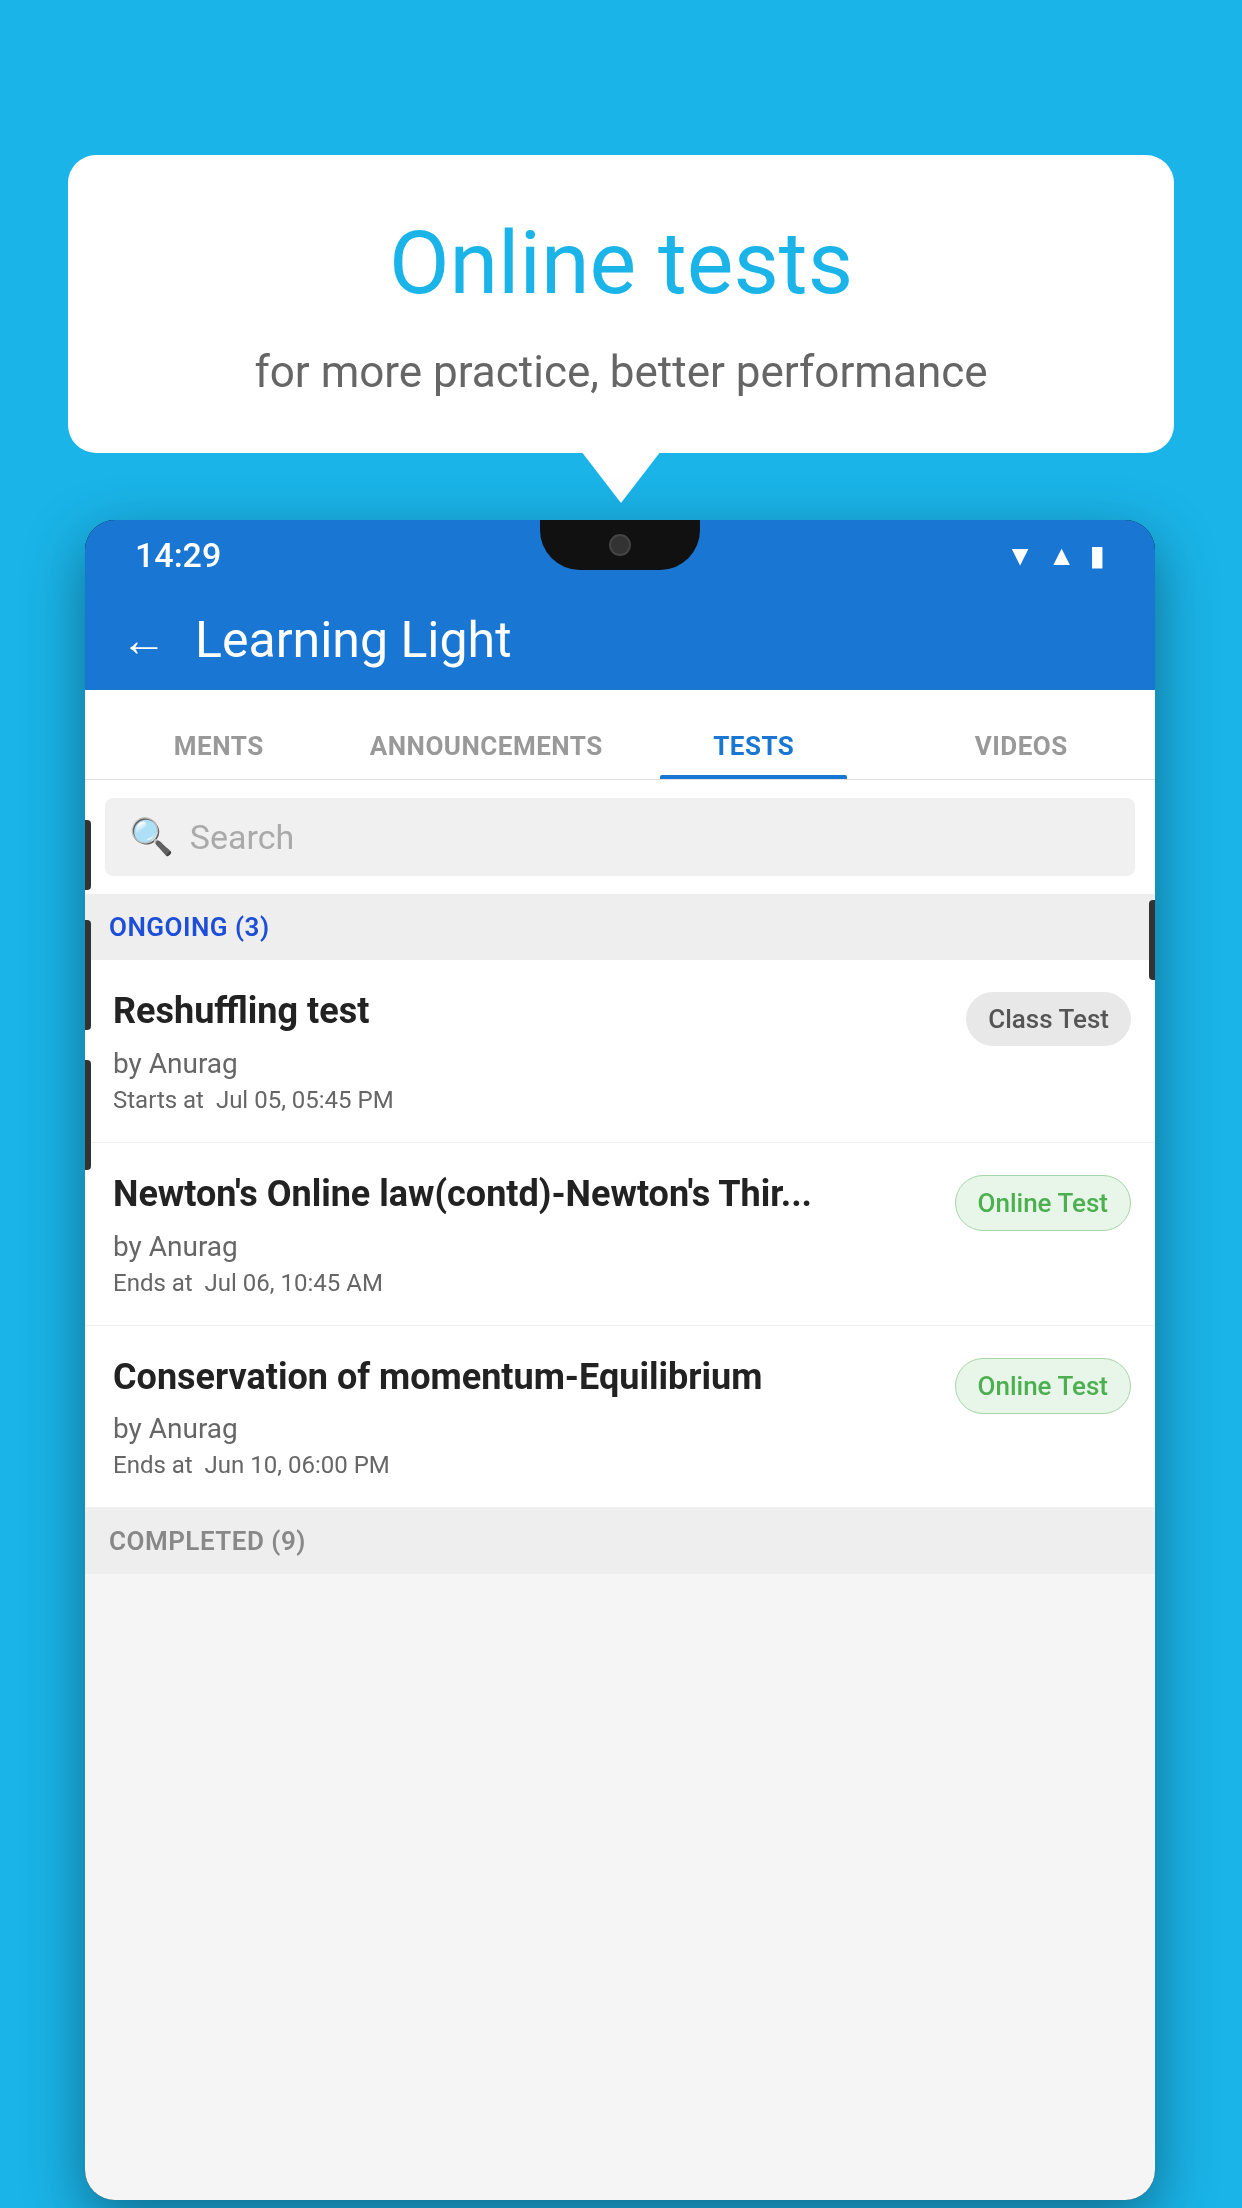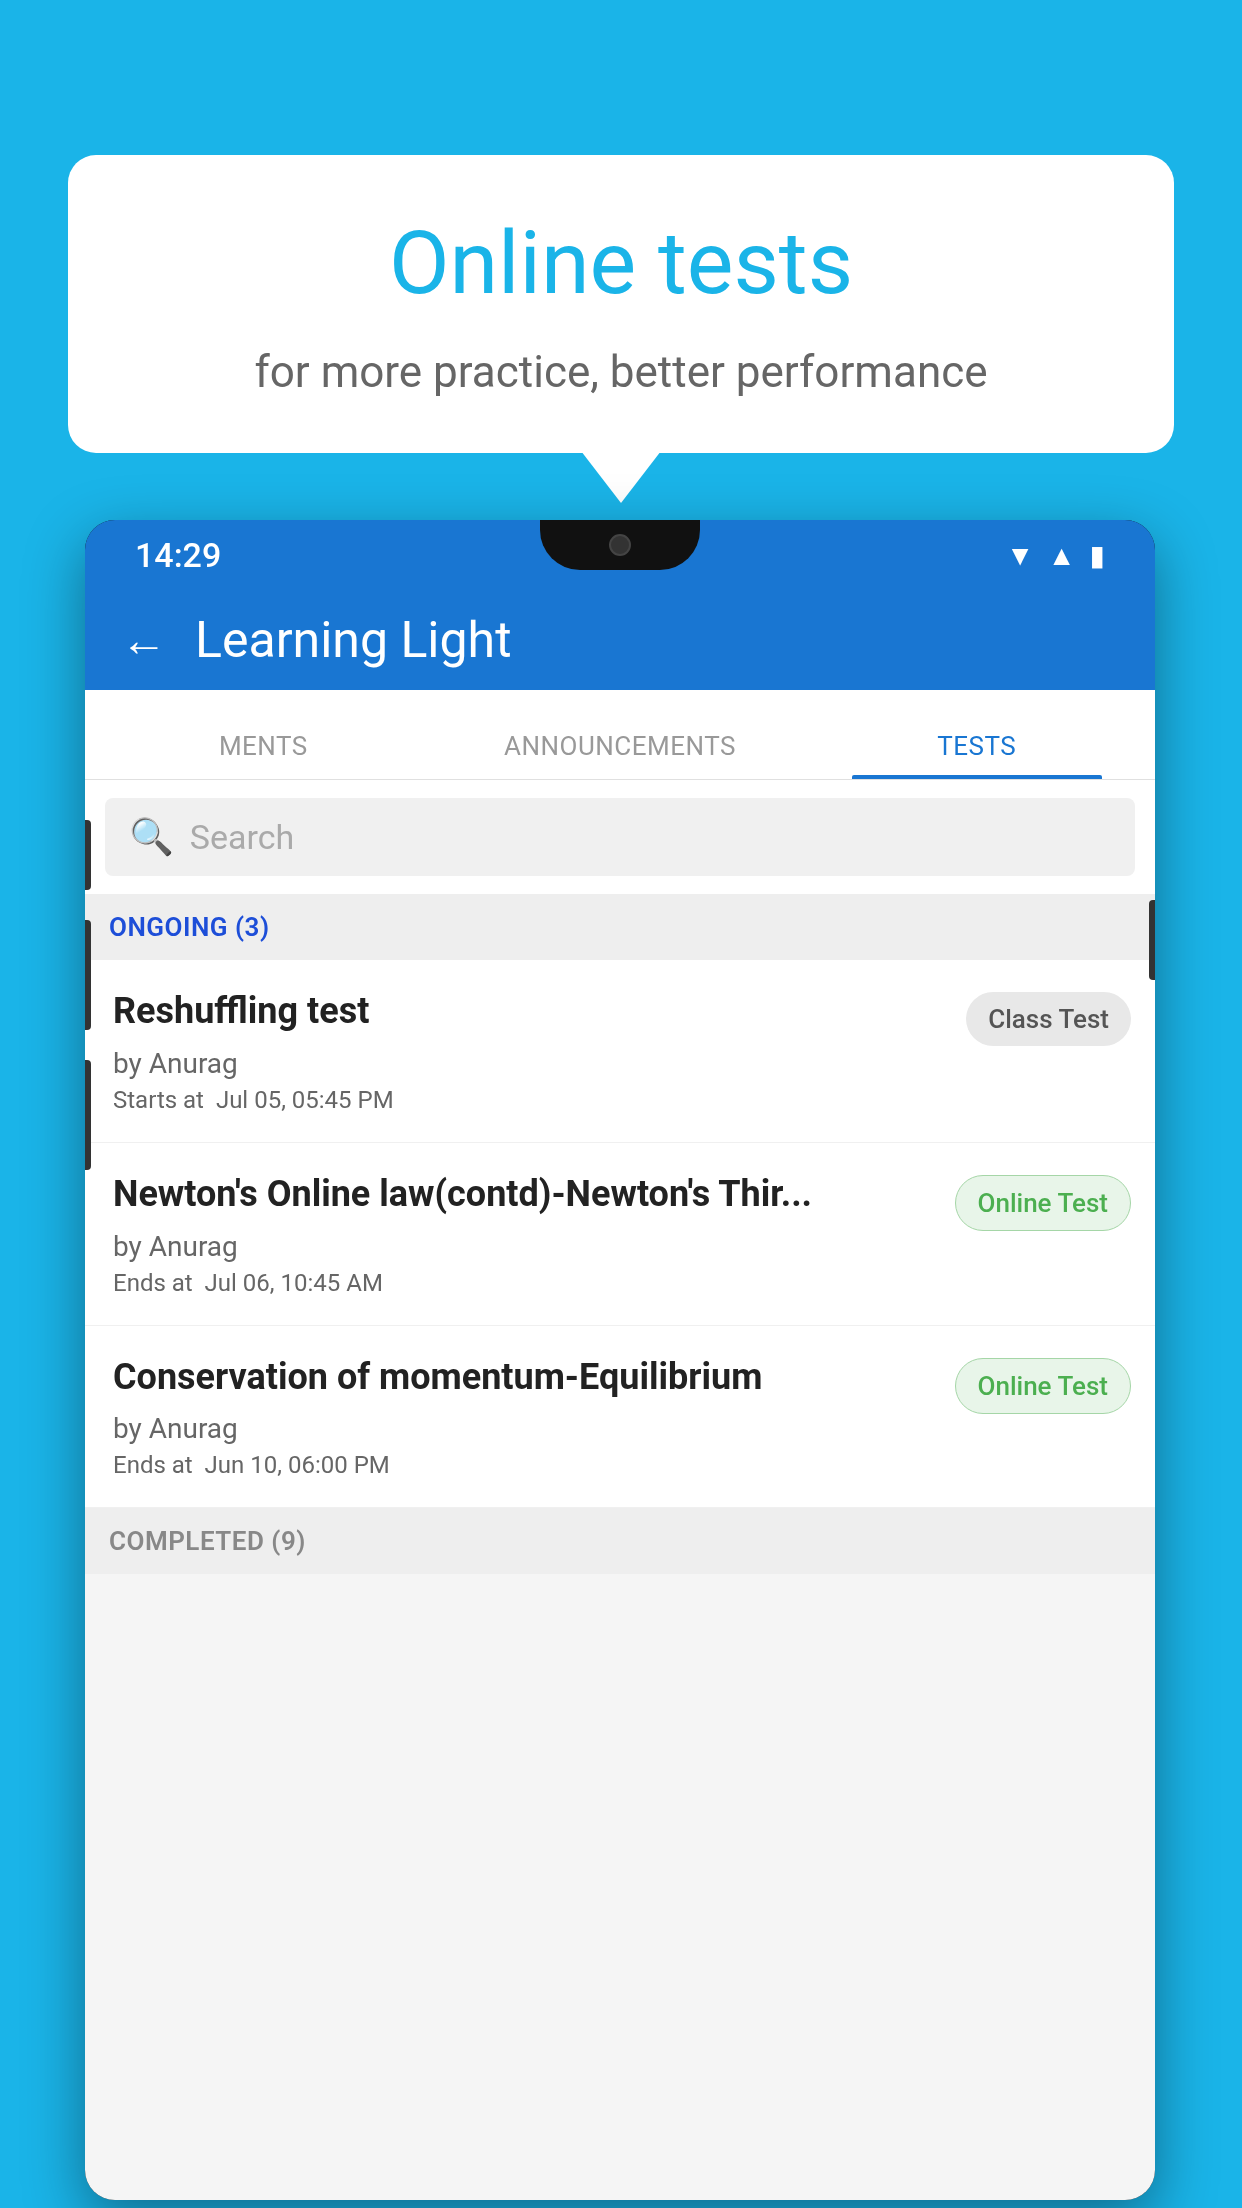--- a/index.html
+++ b/index.html
@@ -138,21 +138,21 @@
       align-items: flex-end;
       border-bottom: 1px solid #e0e0e0;
       overflow: hidden;
     }
     .tab-item {
       flex: 1;
       text-align: center;
       padding-bottom: 18px;
       font-size: 26px;
       color: #999;
-      font-weight: 400;
+      font-weight: 700;
       letter-spacing: 0.5px;
       cursor: pointer;
       position: relative;
     }
     .tab-item.active {
       color: #1976d2;
     }
     .tab-item.active::after {
       content: '';
       position: absolute;
@@ -334,20 +334,21 @@
 
   <div class="app-bar">
     <span class="back-arrow">←</span>
     <span class="app-bar-title">Learning Light</span>
   </div>
 
   <div class="tab-bar">
     <div class="tab-item">MENTS</div>
     <div class="tab-item">ANNOUNCEMENTS</div>
     <div class="tab-item active">TESTS</div>
+    <div class="tab-item">VIDEOS</div>
   </div>
 
   <div class="phone-content">
 
     <div class="search-container">
       <div class="search-bar">
         <span class="search-icon-wrap">🔍</span>
         <span class="search-text">Search</span>
       </div>
     </div>

